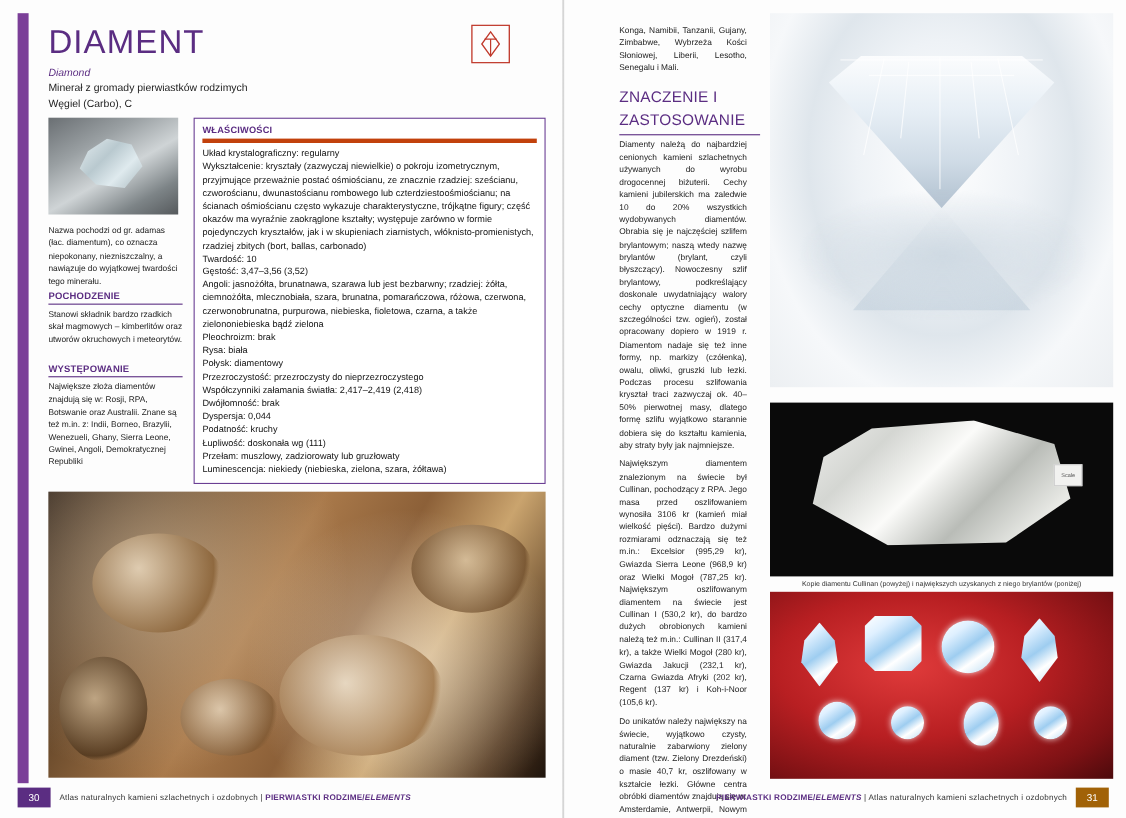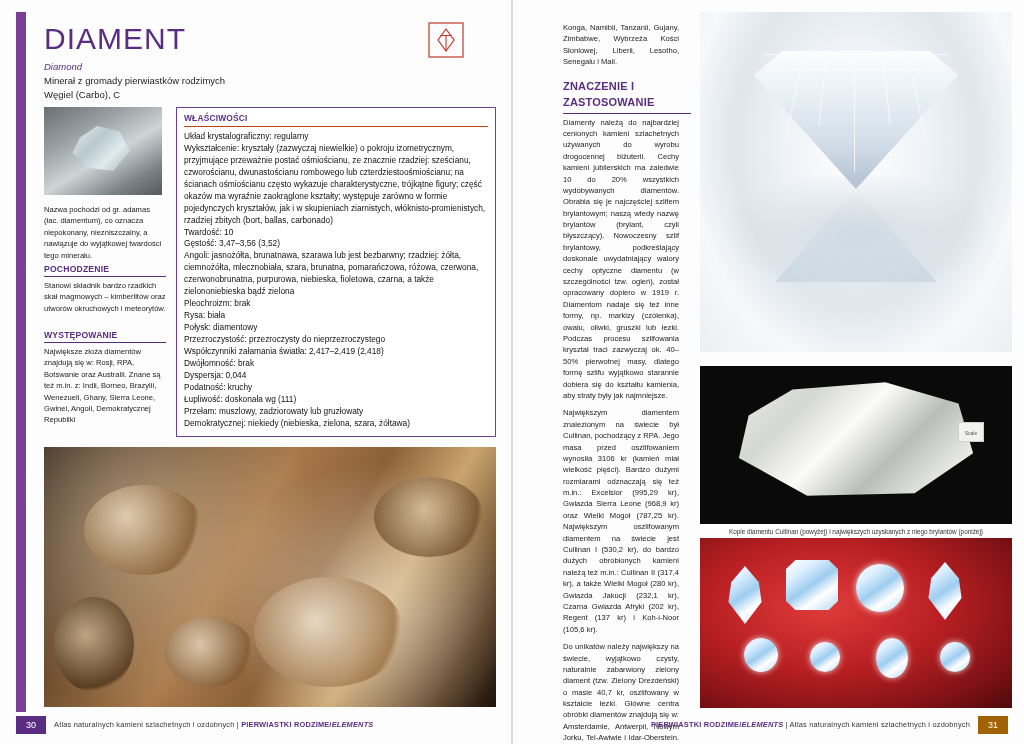--- a/index.html
+++ b/index.html
@@ -75,21 +75,21 @@
 
   
   .props {
     position: absolute; left: 176px; top: 107px; width: 320px;
     border: 1px solid #6b3f94;
     padding: 5px 7px 7px 7px;
     background: #fff;
   }
   .props-head {
     font-size: 8.4px; font-weight: 700; color: #5b2d82;
-    border-bottom: 1px solid #c2410c;
+    border-bottom: 4px solid #c2410c;
     padding-bottom: 3px; margin-bottom: 4px; letter-spacing: .2px;
   }
   .props-body { font-size: 8.3px; line-height: 1.44; color: #111; }
   .props-body b { font-weight: 400; }
 
   
   .big-photo {
     position: absolute; left: 44px; top: 447px; width: 452px; height: 260px;
     background:
       radial-gradient(circle at 20% 30%, rgba(230,210,180,.55), transparent 45%),
@@ -103,21 +103,21 @@
   .bp3 { left:330px; top:30px; width:110px; height:80px; background:radial-gradient(circle at 45% 40%, #d9c3a2, #6f4d2b 70%, transparent 76%); opacity:.75;}
   .bp4 { left:120px; top:170px; width:90px; height:70px; background:radial-gradient(circle at 40% 40%, #efe3cd, #7d5833 70%, transparent 76%); opacity:.7;}
   .bp5 { left:10px; top:150px; width:80px; height:95px; background:radial-gradient(circle at 40% 40%, #cbb391, #4e351c 70%, transparent 76%); opacity:.8;}
 
   
   .rcol {
     position: absolute; left: 563px; top: 22px; width: 128px;
     font-size: 7.6px; line-height: 1.5; color: #222;
   }
   .rcol h4 {
-    margin: 0 0 2px 0; font-size: 11px; font-weight: 700; color: #5b2d82;
+    margin: 0 0 2px 0; font-size: 14px; font-weight: 400; color: #5b2d82;
     border-bottom: 1px solid #5b2d82; padding-bottom: 2px; letter-spacing: .2px;
   }
   .rcol .para { margin: 0 12px 6px 0; text-align: justify; }
   .rcol .head-wrap { margin: 10px 0 3px 0; }
 
   
   .diamond-photo {
     position: absolute; left: 700px; top: 12px; width: 312px; height: 340px;
     background: radial-gradient(ellipse at 50% 38%, #ffffff 0%, #eef2f6 35%, #dfe6ec 55%, #f6f8fa 75%, #eceff2 100%);
     overflow: hidden;
@@ -257,21 +257,21 @@
         <div><b>Pleochroizm:</b><span> brak</span></div>
         <div><b>Rysa:</b><span> biała</span></div>
         <div><b>Połysk:</b><span> diamentowy</span></div>
         <div><b>Przezroczystość:</b><span> przezroczysty do nieprzezroczystego</span></div>
         <div><b>Współczynniki załamania światła:</b><span> 2,417–2,419 (2,418)</span></div>
         <div><b>Dwójłomność:</b><span> brak</span></div>
         <div><b>Dyspersja:</b><span> 0,044</span></div>
         <div><b>Podatność:</b><span> kruchy</span></div>
         <div><b>Łupliwość:</b><span> doskonała wg (111)</span></div>
         <div><b>Przełam:</b><span> muszlowy, zadziorowaty lub gruzłowaty</span></div>
-        <div><b>Demokratycznej:</b><span> niekiedy (niebieska, zielona, szara, żółtawa)</span></div>
+        <div><b>Luminescencja:</b><span> niekiedy (niebieska, zielona, szara, żółtawa)</span></div>
       </div>
   </div>
 
   <div class="big-photo">
     <div class="blob bp1"></div>
     <div class="blob bp2"></div>
     <div class="blob bp3"></div>
     <div class="blob bp4"></div>
     <div class="blob bp5"></div>
   </div>

